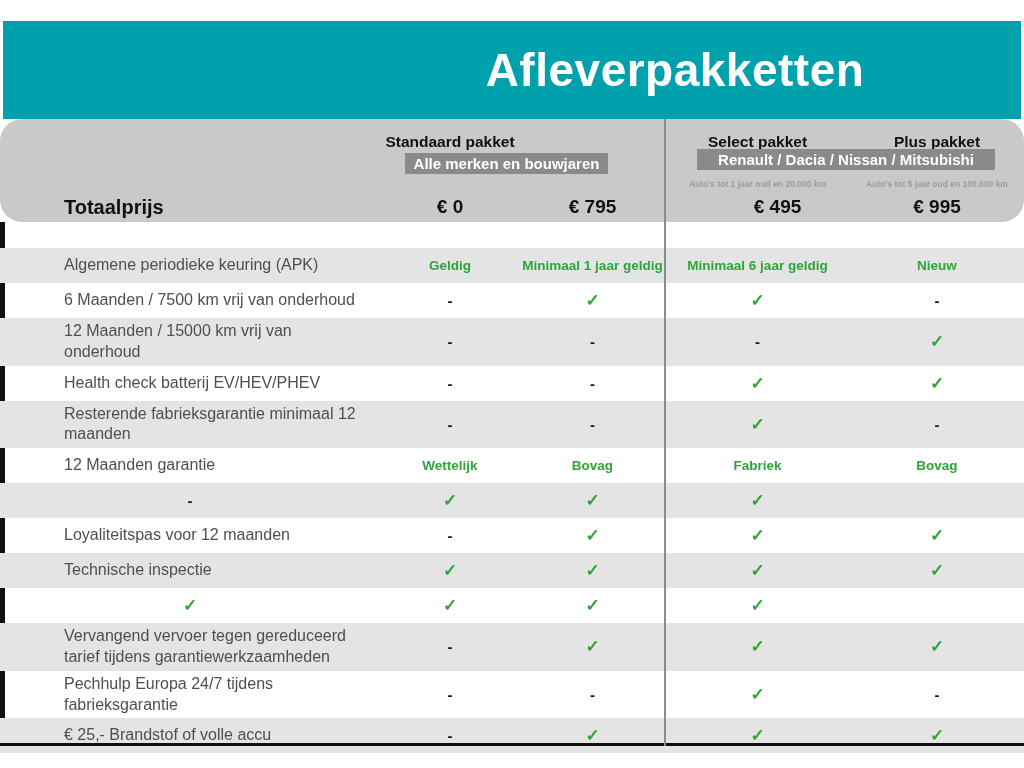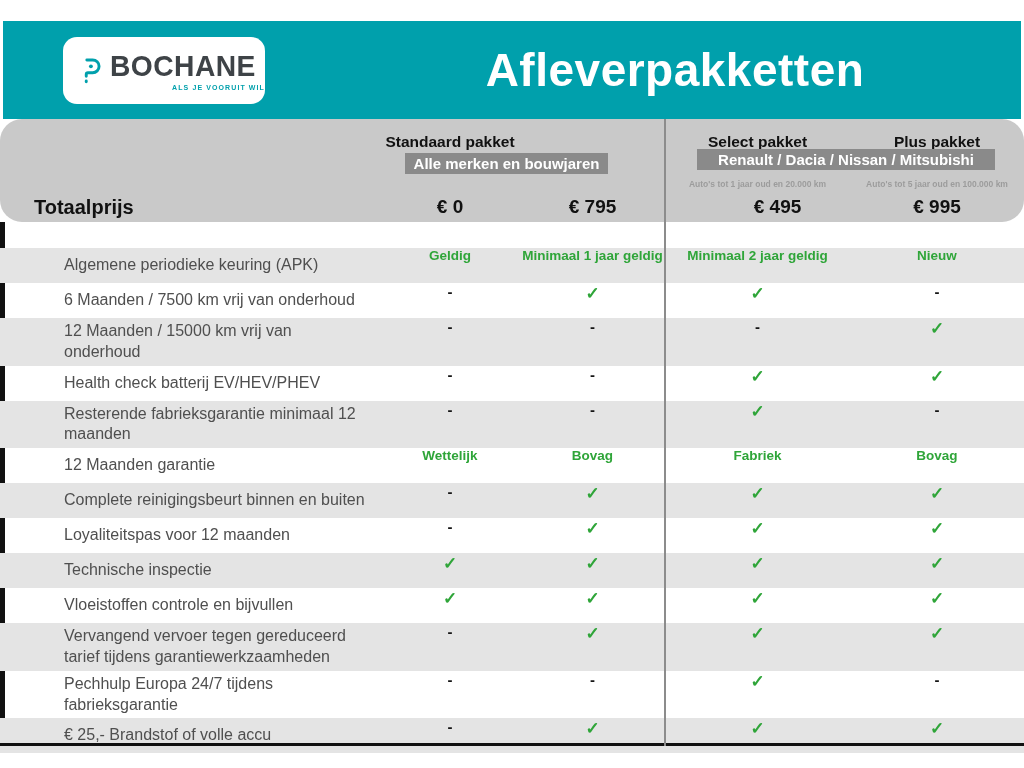--- a/index.html
+++ b/index.html
@@ -43,62 +43,51 @@
     background:#8A8A8A;color:#ffffff;font-weight:bold;font-size:15px;
     height:21px;line-height:21px;text-align:center;align-self:center;white-space:nowrap;
   }
   .badge-1{grid-column:2 / span 2;grid-row:2;margin:0 57px 0 25px;}
   .badge-2{grid-column:4 / span 2;grid-row:2;margin:0 29px 8px 32px;}
   .pkg-note{
     display:flex;align-items:center;justify-content:center;
     font-size:8.5px;font-weight:bold;color:#9C9C9C;white-space:nowrap;
   }
   .total-label{
-    grid-column:1;grid-row:4;display:flex;align-items:center;padding-left:34px;
+    grid-column:1;grid-row:4;display:flex;align-items:center;padding-left:64px;
     font-size:20px;font-weight:bold;color:#111;
   }
   .pkg-price{
     display:flex;align-items:center;justify-content:center;grid-row:4;
     font-size:19px;font-weight:bold;color:#111;
   }
   
   .rows{position:absolute;left:0;top:248px;width:1024px;}
   .row{min-height:35px;}
   .row.shaded{background:#E4E4E4;}
   .row-label{
     display:flex;align-items:center;padding:3px 14px 3px 64px;box-sizing:border-box;
     font-size:16px;color:#4F4F4F;line-height:1.3;
   }
-  .cell{display:flex;justify-content:center;}
+  .cell{display:flex;align-items:center;justify-content:center;}
   .check{color:#2FA539;font-size:17px;font-weight:bold;}
   .dash{color:#141414;font-size:15px;font-weight:bold;}
   .gtext{color:#2FA539;font-size:13.5px;font-weight:bold;white-space:nowrap;}
   
   .left-strip{position:absolute;left:0;top:222px;width:5px;height:524px;background:#111;z-index:0;}
   .col-divider{position:absolute;left:664px;top:119px;width:2px;height:627px;background:#8C8C8C;z-index:3;}
   .bottom-line{position:absolute;left:0;top:743px;width:1024px;height:3px;background:#111;z-index:2;}
   .rows{z-index:1;}
 </style>
 </head>
 <body>
 
 <div class="page">
 
   <div class="topbar">
-    <div class="logo-box">
-      <svg width="34" height="46" viewBox="0 0 34 46">
-        <path d="M10 4 H20 A11 11 0 0 1 20 26 H12 A3 3 0 0 0 9 29 V32" fill="none" stroke="#00A0AC" stroke-width="5" stroke-linecap="round" stroke-linejoin="round"></path>
-        <circle cx="17" cy="15" r="3.3" fill="#00A0AC"></circle>
-        <path d="M9 40 V41.5" stroke="#00A0AC" stroke-width="5" stroke-linecap="round"></path>
-      </svg>
-      <div class="logo-text">
-        <span class="wordmark">BOCHANE</span>
-        <span class="tagline">ALS JE VOORUIT WIL</span>
-      </div>
-    </div>
     <div class="page-title">Afleverpakketten</div>
   </div>
 
   <div class="header-band">
     <div class="pkg-name" style="grid-column:2;grid-row:1;">Standaard pakket</div>
     <div class="pkg-name" style="grid-column:4;grid-row:1;">Select pakket</div>
     <div class="pkg-name" style="grid-column:5;grid-row:1;">Plus pakket</div>
 
     <div class="badge badge-1">Alle merken en bouwjaren</div>
     <div class="badge badge-2">Renault / Dacia / Nissan / Mitsubishi</div>
@@ -120,21 +109,21 @@
   <div class="rows">
     <div class="row grid-cols shaded">
       <div class="row-label">Algemene periodieke keuring (APK)</div>
       <div class="cell">
           <span class="gtext">Geldig</span>
         </div>
       <div class="cell">
           <span class="gtext">Minimaal 1 jaar geldig</span>
         </div>
       <div class="cell">
-          <span class="gtext">Minimaal 2 jaar geldig</span>
+          <span class="gtext">Minimaal 6 jaar geldig</span>
         </div>
       <div class="cell">
           <span class="gtext">Nieuw</span>
         </div>
     </div>
 
     <div class="row grid-cols">
       <div class="row-label">6 Maanden / 7500 km vrij van onderhoud</div>
       <div class="cell">
           <span class="dash">-</span>
@@ -208,21 +197,20 @@
         </div>
       <div class="cell">
           <span class="gtext">Fabriek</span>
         </div>
       <div class="cell">
           <span class="gtext">Bovag</span>
         </div>
     </div>
 
     <div class="row grid-cols shaded">
-      <div class="row-label">Complete reinigingsbeurt binnen en buiten</div>
       <div class="cell">
           <span class="dash">-</span>
         </div>
       <div class="cell">
           <span class="check">✓</span>
         </div>
       <div class="cell">
           <span class="check">✓</span>
         </div>
       <div class="cell">
@@ -256,21 +244,20 @@
         </div>
       <div class="cell">
           <span class="check">✓</span>
         </div>
       <div class="cell">
           <span class="check">✓</span>
         </div>
     </div>
 
     <div class="row grid-cols">
-      <div class="row-label">Vloeistoffen controle en bijvullen</div>
       <div class="cell">
           <span class="check">✓</span>
         </div>
       <div class="cell">
           <span class="check">✓</span>
         </div>
       <div class="cell">
           <span class="check">✓</span>
         </div>
       <div class="cell">

